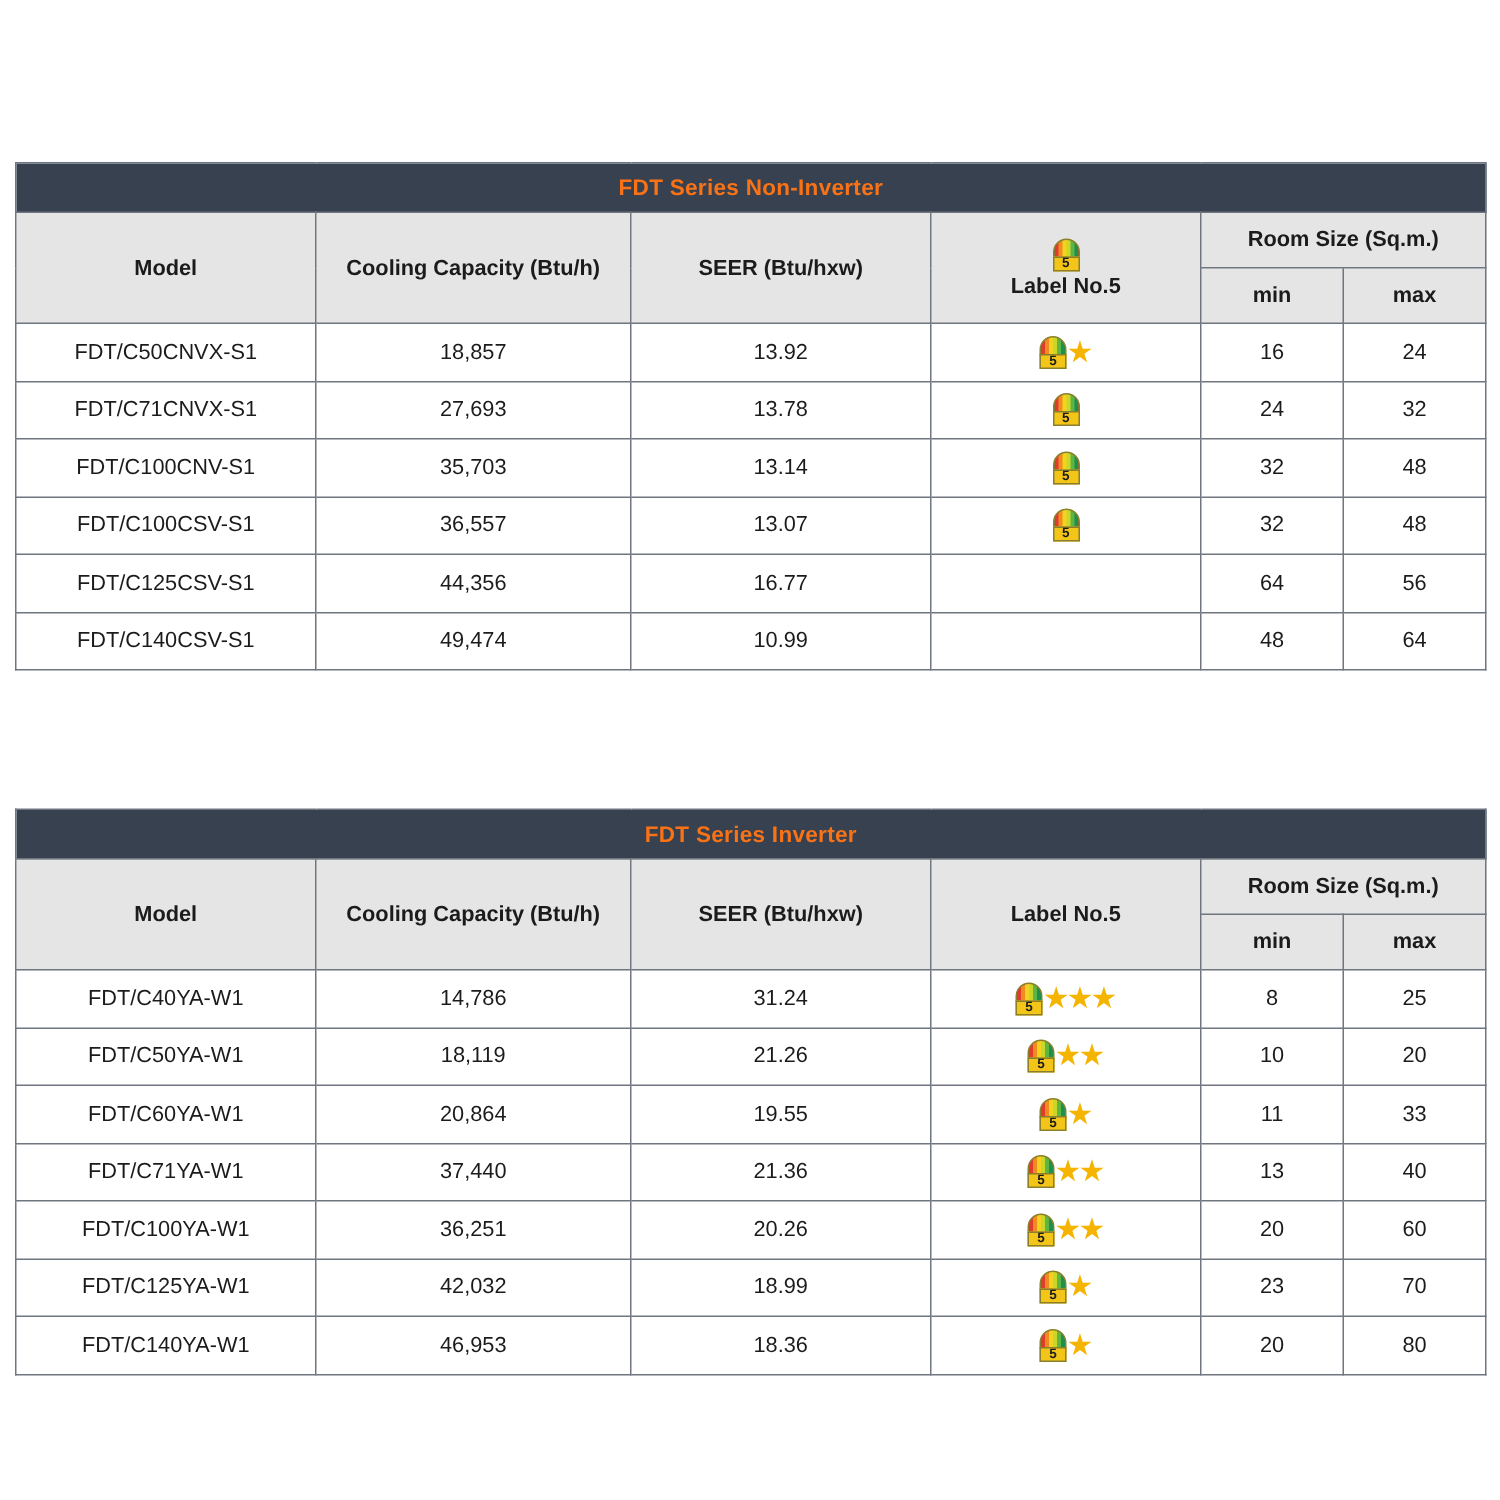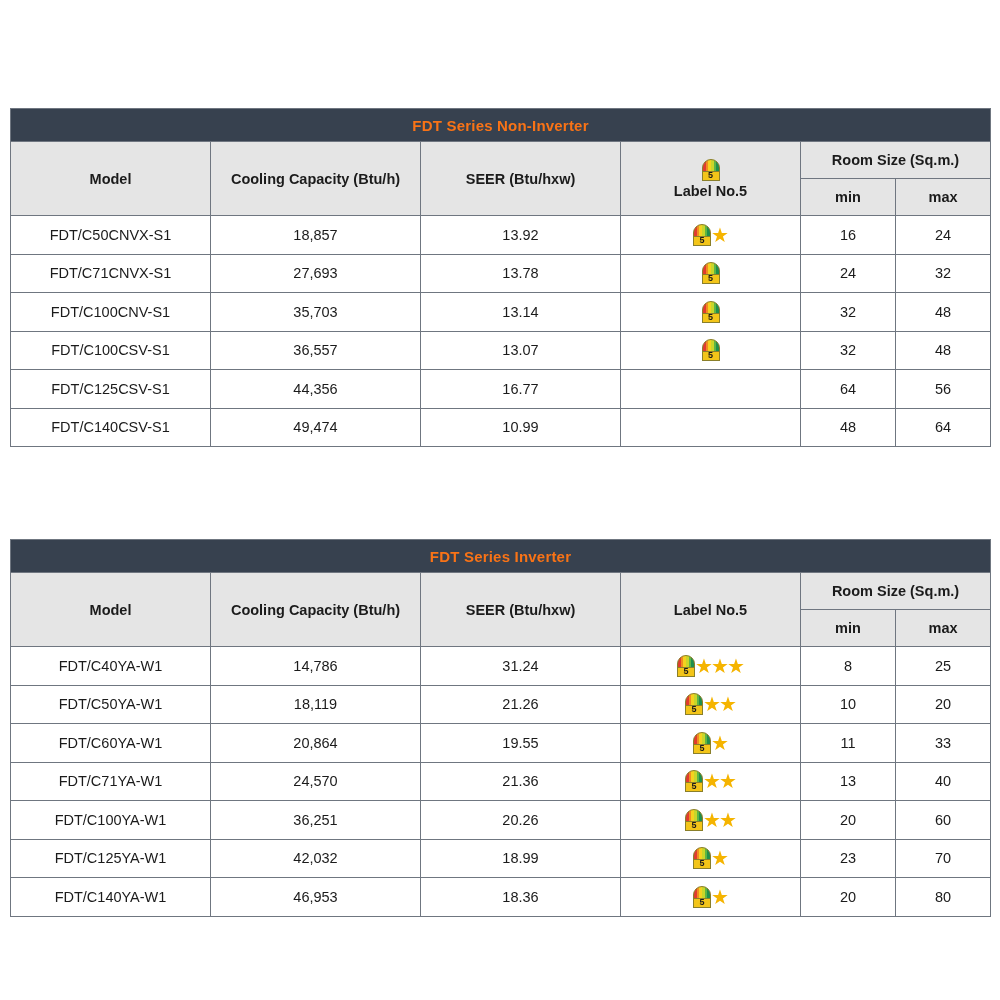--- a/index.html
+++ b/index.html
@@ -350,21 +350,21 @@
                 <span class="stars">
                   <span class="star">★</span>
                 </span>
               </div>
             </td>
             <td class="cell">11</td>
             <td class="cell">33</td>
           </tr>
           <tr>
             <td class="cell">FDT/C71YA-W1</td>
-            <td class="cell">24,570</td>
+            <td class="cell">37,440</td>
             <td class="cell">21.36</td>
             <td class="cell">
               <div class="label-stack">
                 <span class="badge">
                   <span class="dome"></span>
                   <span class="body"></span>
                   <span class="num">5</span>
                 </span>
                 <span class="stars">
                   <span class="star">★</span>

